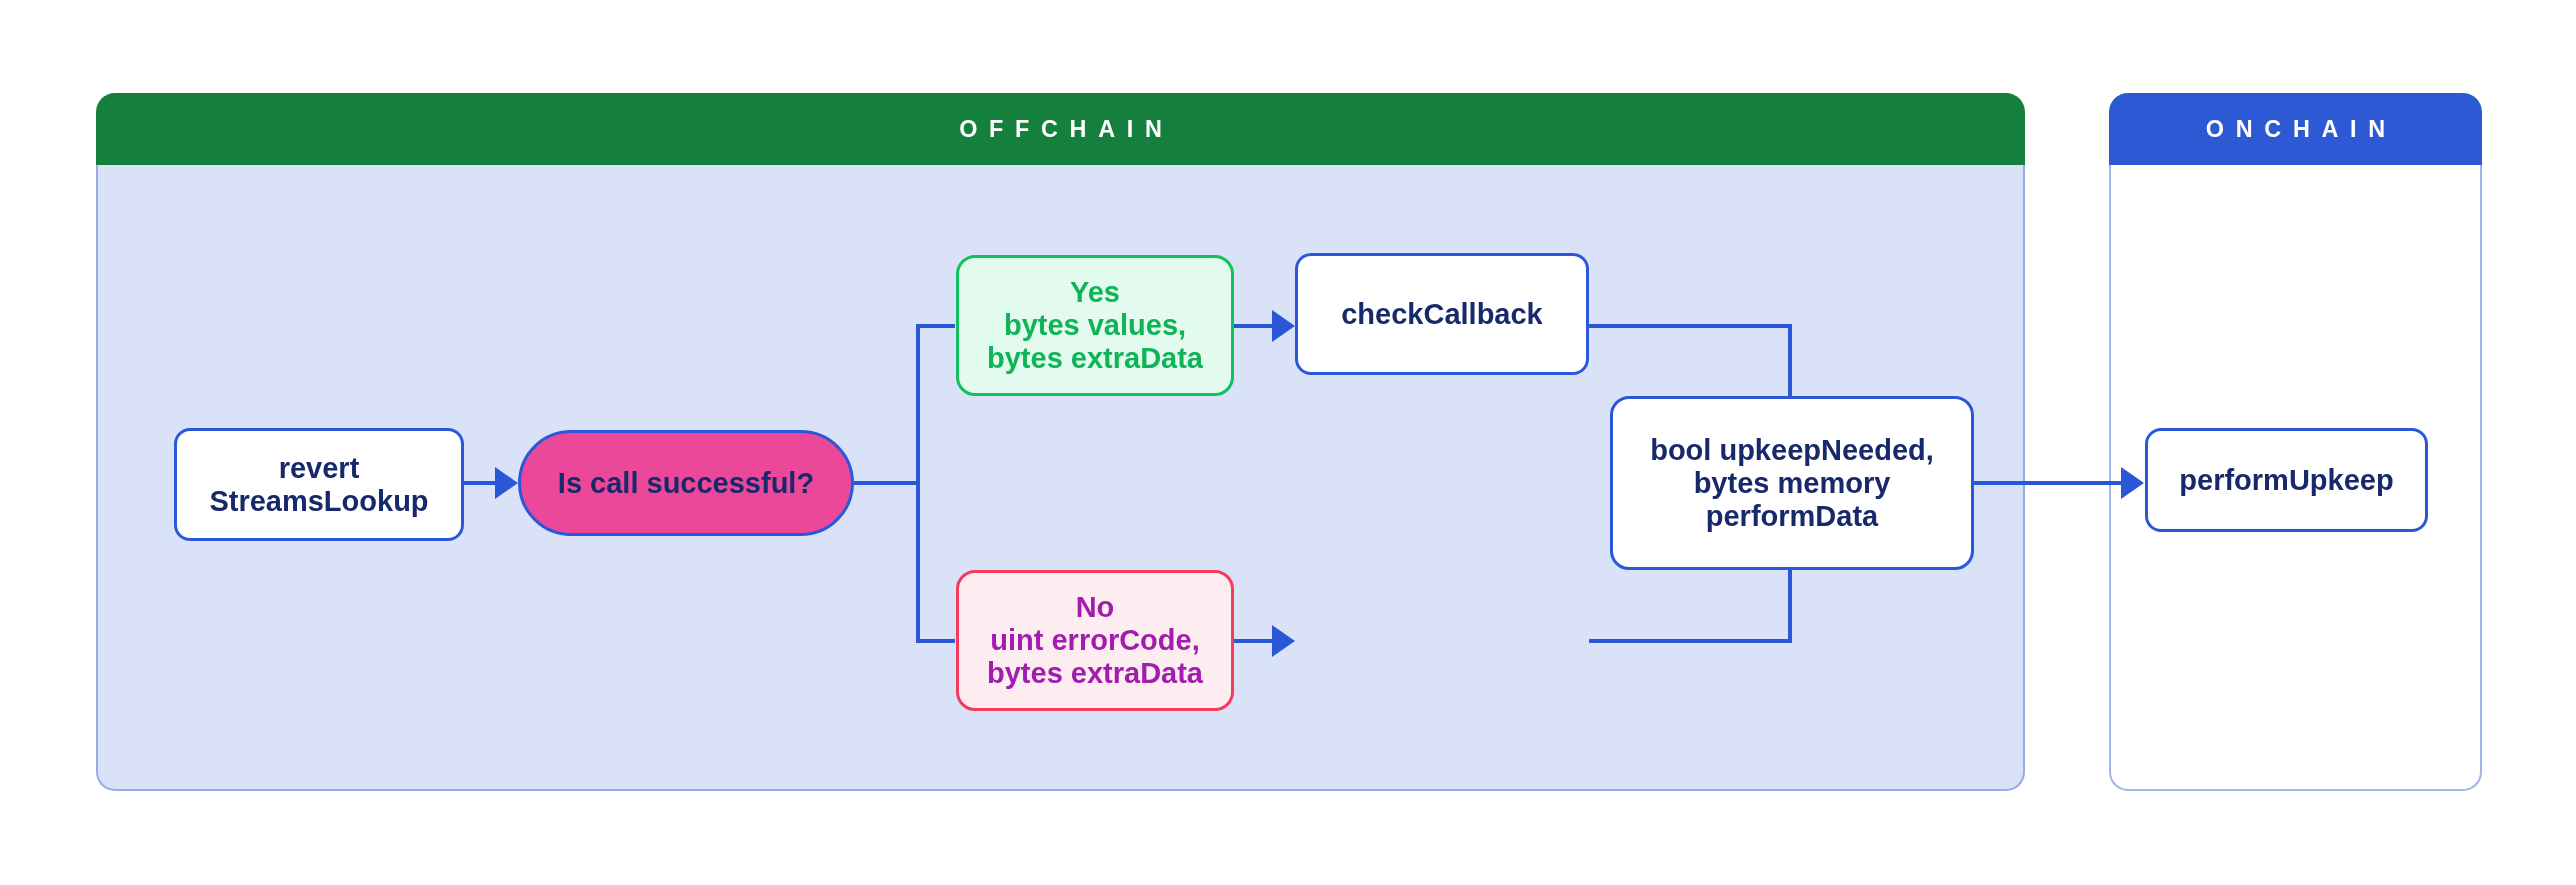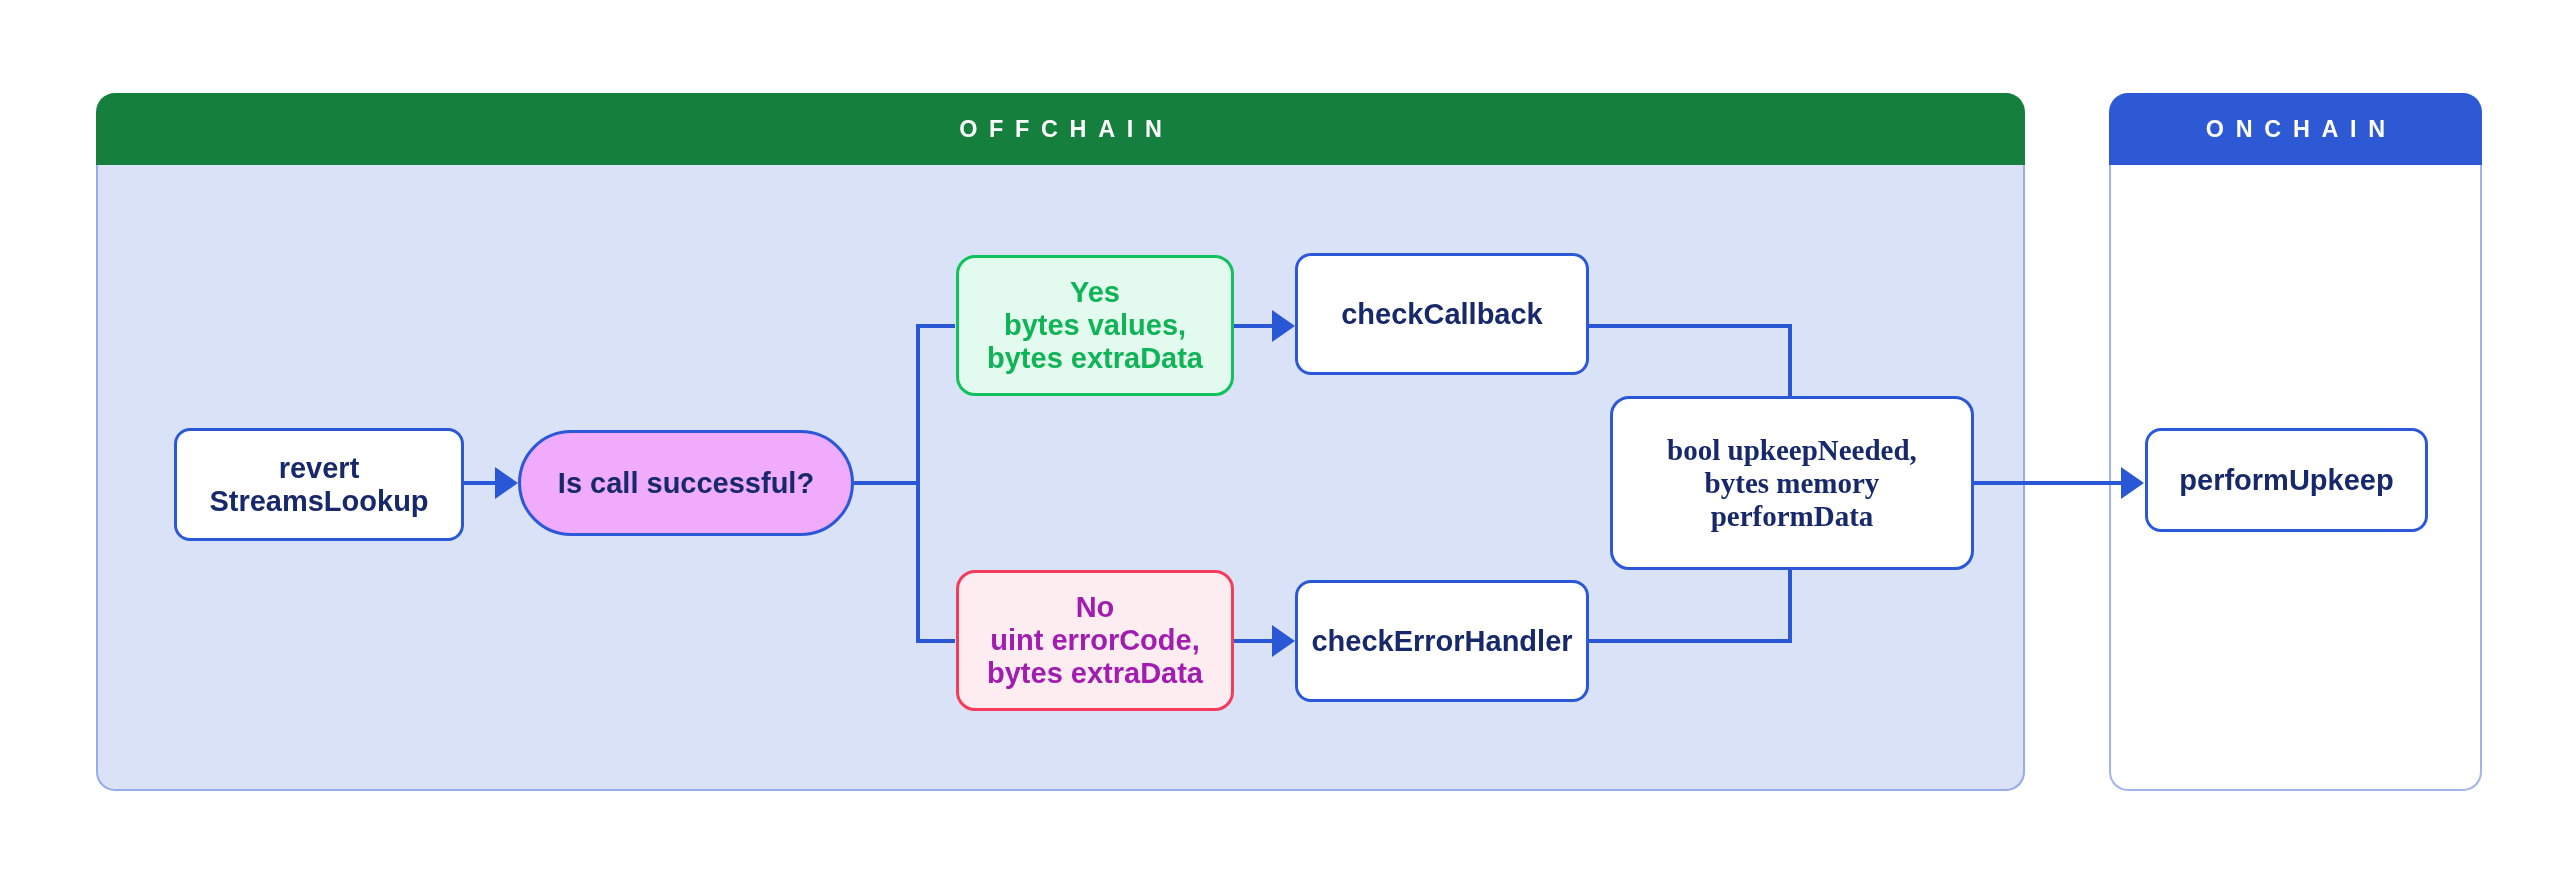--- a/index.html
+++ b/index.html
@@ -35,40 +35,40 @@
     position: absolute; z-index: 10;
     display: flex; align-items: center; justify-content: center;
     text-align: center; font-weight: bold; font-size: 29px; line-height: 33px;
     white-space: pre-line;
   }
   .process {
     background: #ffffff; border: 3.7px solid #2a58d8;
     border-radius: 16px; color: #18296b;
   }
   .decision {
-    background: #f0abfc; border: 3.7px solid #2a58d8;
+    background: #ec4899; border: 3.7px solid #2a58d8;
     border-radius: 58px; color: #18296b;
   }
   .branch-yes {
     background: #e3faee; border: 3.7px solid #10c25c;
     border-radius: 19px; color: #0fb457;
   }
   .branch-no {
     background: #fdedf0; border: 3.7px solid #f43b5c;
     border-radius: 19px; color: #a21caf;
   }
   .big-radius { border-radius: 19px; }
 
   .n-revert        { left: 160px;  top: 428px;  width: 290px; height: 113px; margin-left: 14px; }
   .n-decision      { left: 518px;  top: 430px;  width: 336px; height: 106px; }
   .n-yes           { left: 956px; top: 255px;  width: 278px; height: 141px; }
   .n-no            { left: 956px; top: 570px; width: 278px; height: 141px; }
   .n-checkcb       { left: 1295px; top: 253px;  width: 294px; height: 122px; }
   .n-checkerr      { left: 1295px; top: 580px; width: 294px; height: 122px; }
-  .n-upkeep        { left: 1610px; top: 396px;  width: 364px; height: 174px; font-family: Liberation Serif, serif; }
+  .n-upkeep        { left: 1610px; top: 396px;  width: 364px; height: 174px; }
   .n-perform       { left: 2145px; top: 428px;  width: 283px; height: 104px; }
 
   
   .line { position: absolute; background: #2a57d6; z-index: 5; }
   .arrowhead {
     position: absolute; z-index: 6; width: 0; height: 0;
     border-top: 16px solid transparent;
     border-bottom: 16px solid transparent;
     border-left: 23.4px solid #2a57d6;
   }
@@ -156,23 +156,20 @@
   <div class="node branch-no n-no">
     <span>No
 uint errorCode,
 bytes extraData</span>
   </div>
 
   <div class="node process n-checkcb">
     <span>checkCallback</span>
   </div>
 
-  <div class="node process n-checkerr">
-    <span>checkErrorHandler</span>
-  </div>
 
   <div class="node process big-radius n-upkeep">
     <span>bool upkeepNeeded,
 bytes memory
 performData</span>
   </div>
 
   <div class="node process n-perform">
     <span>performUpkeep</span>
   </div>

